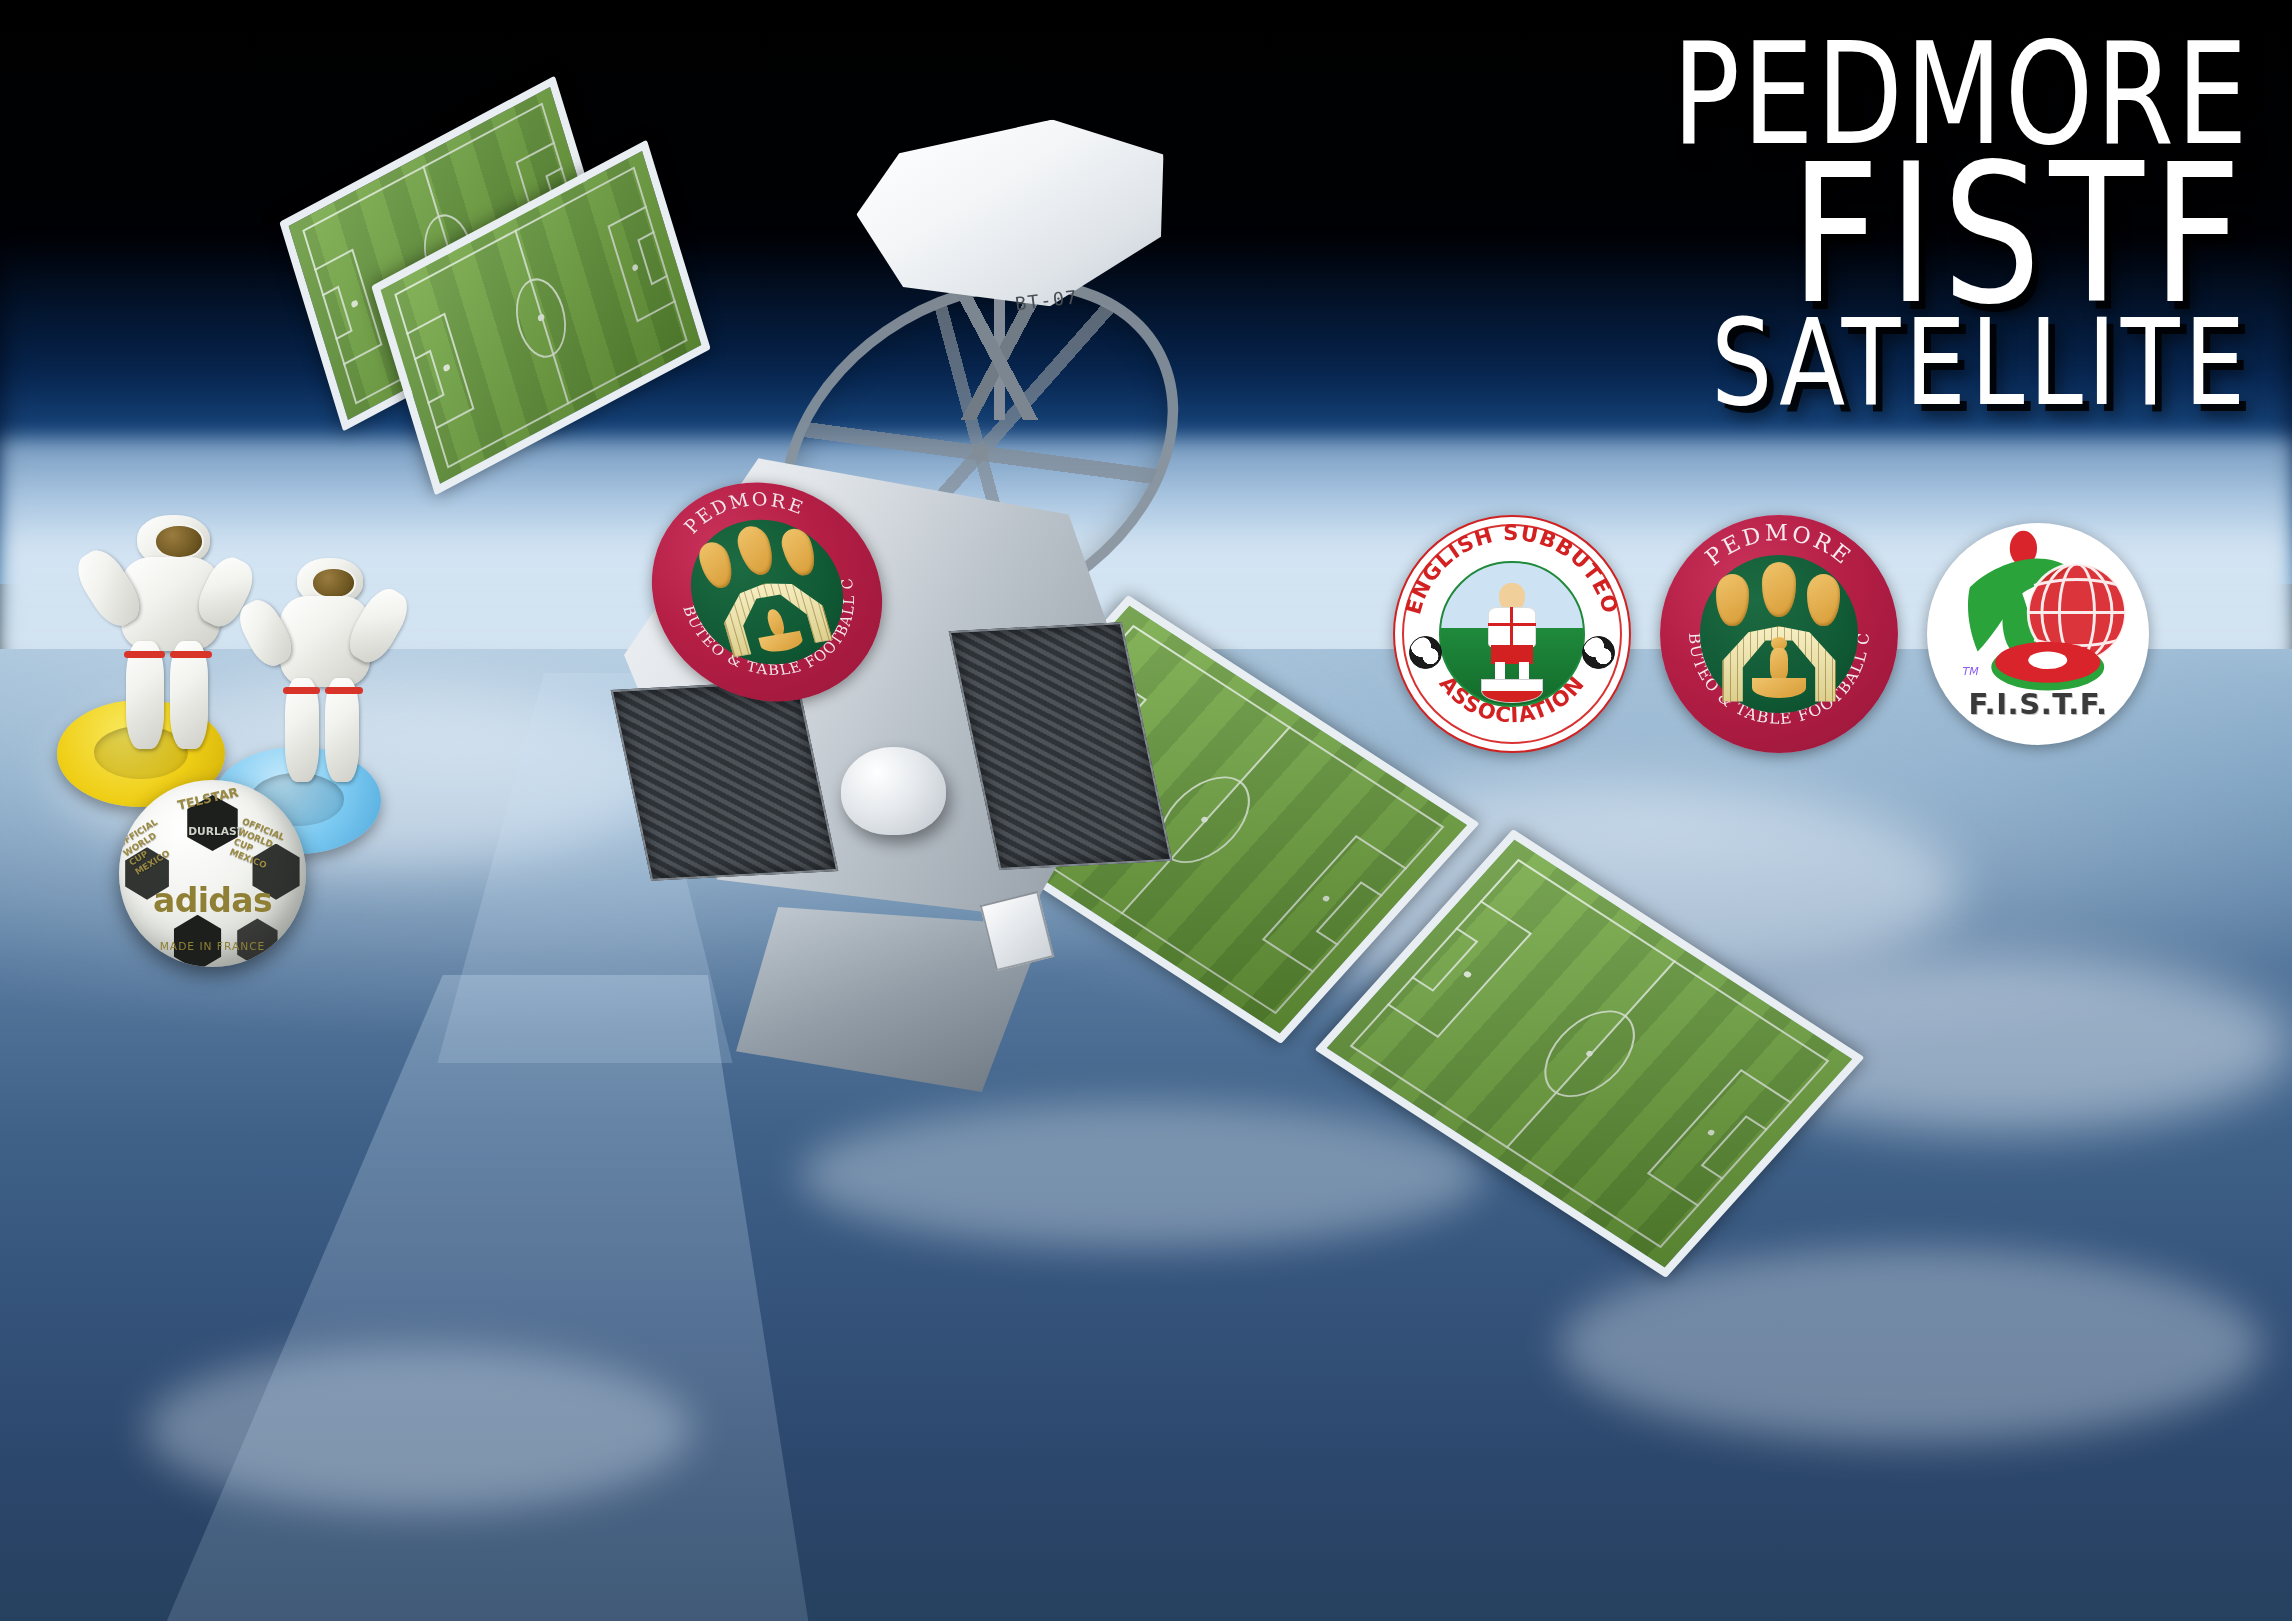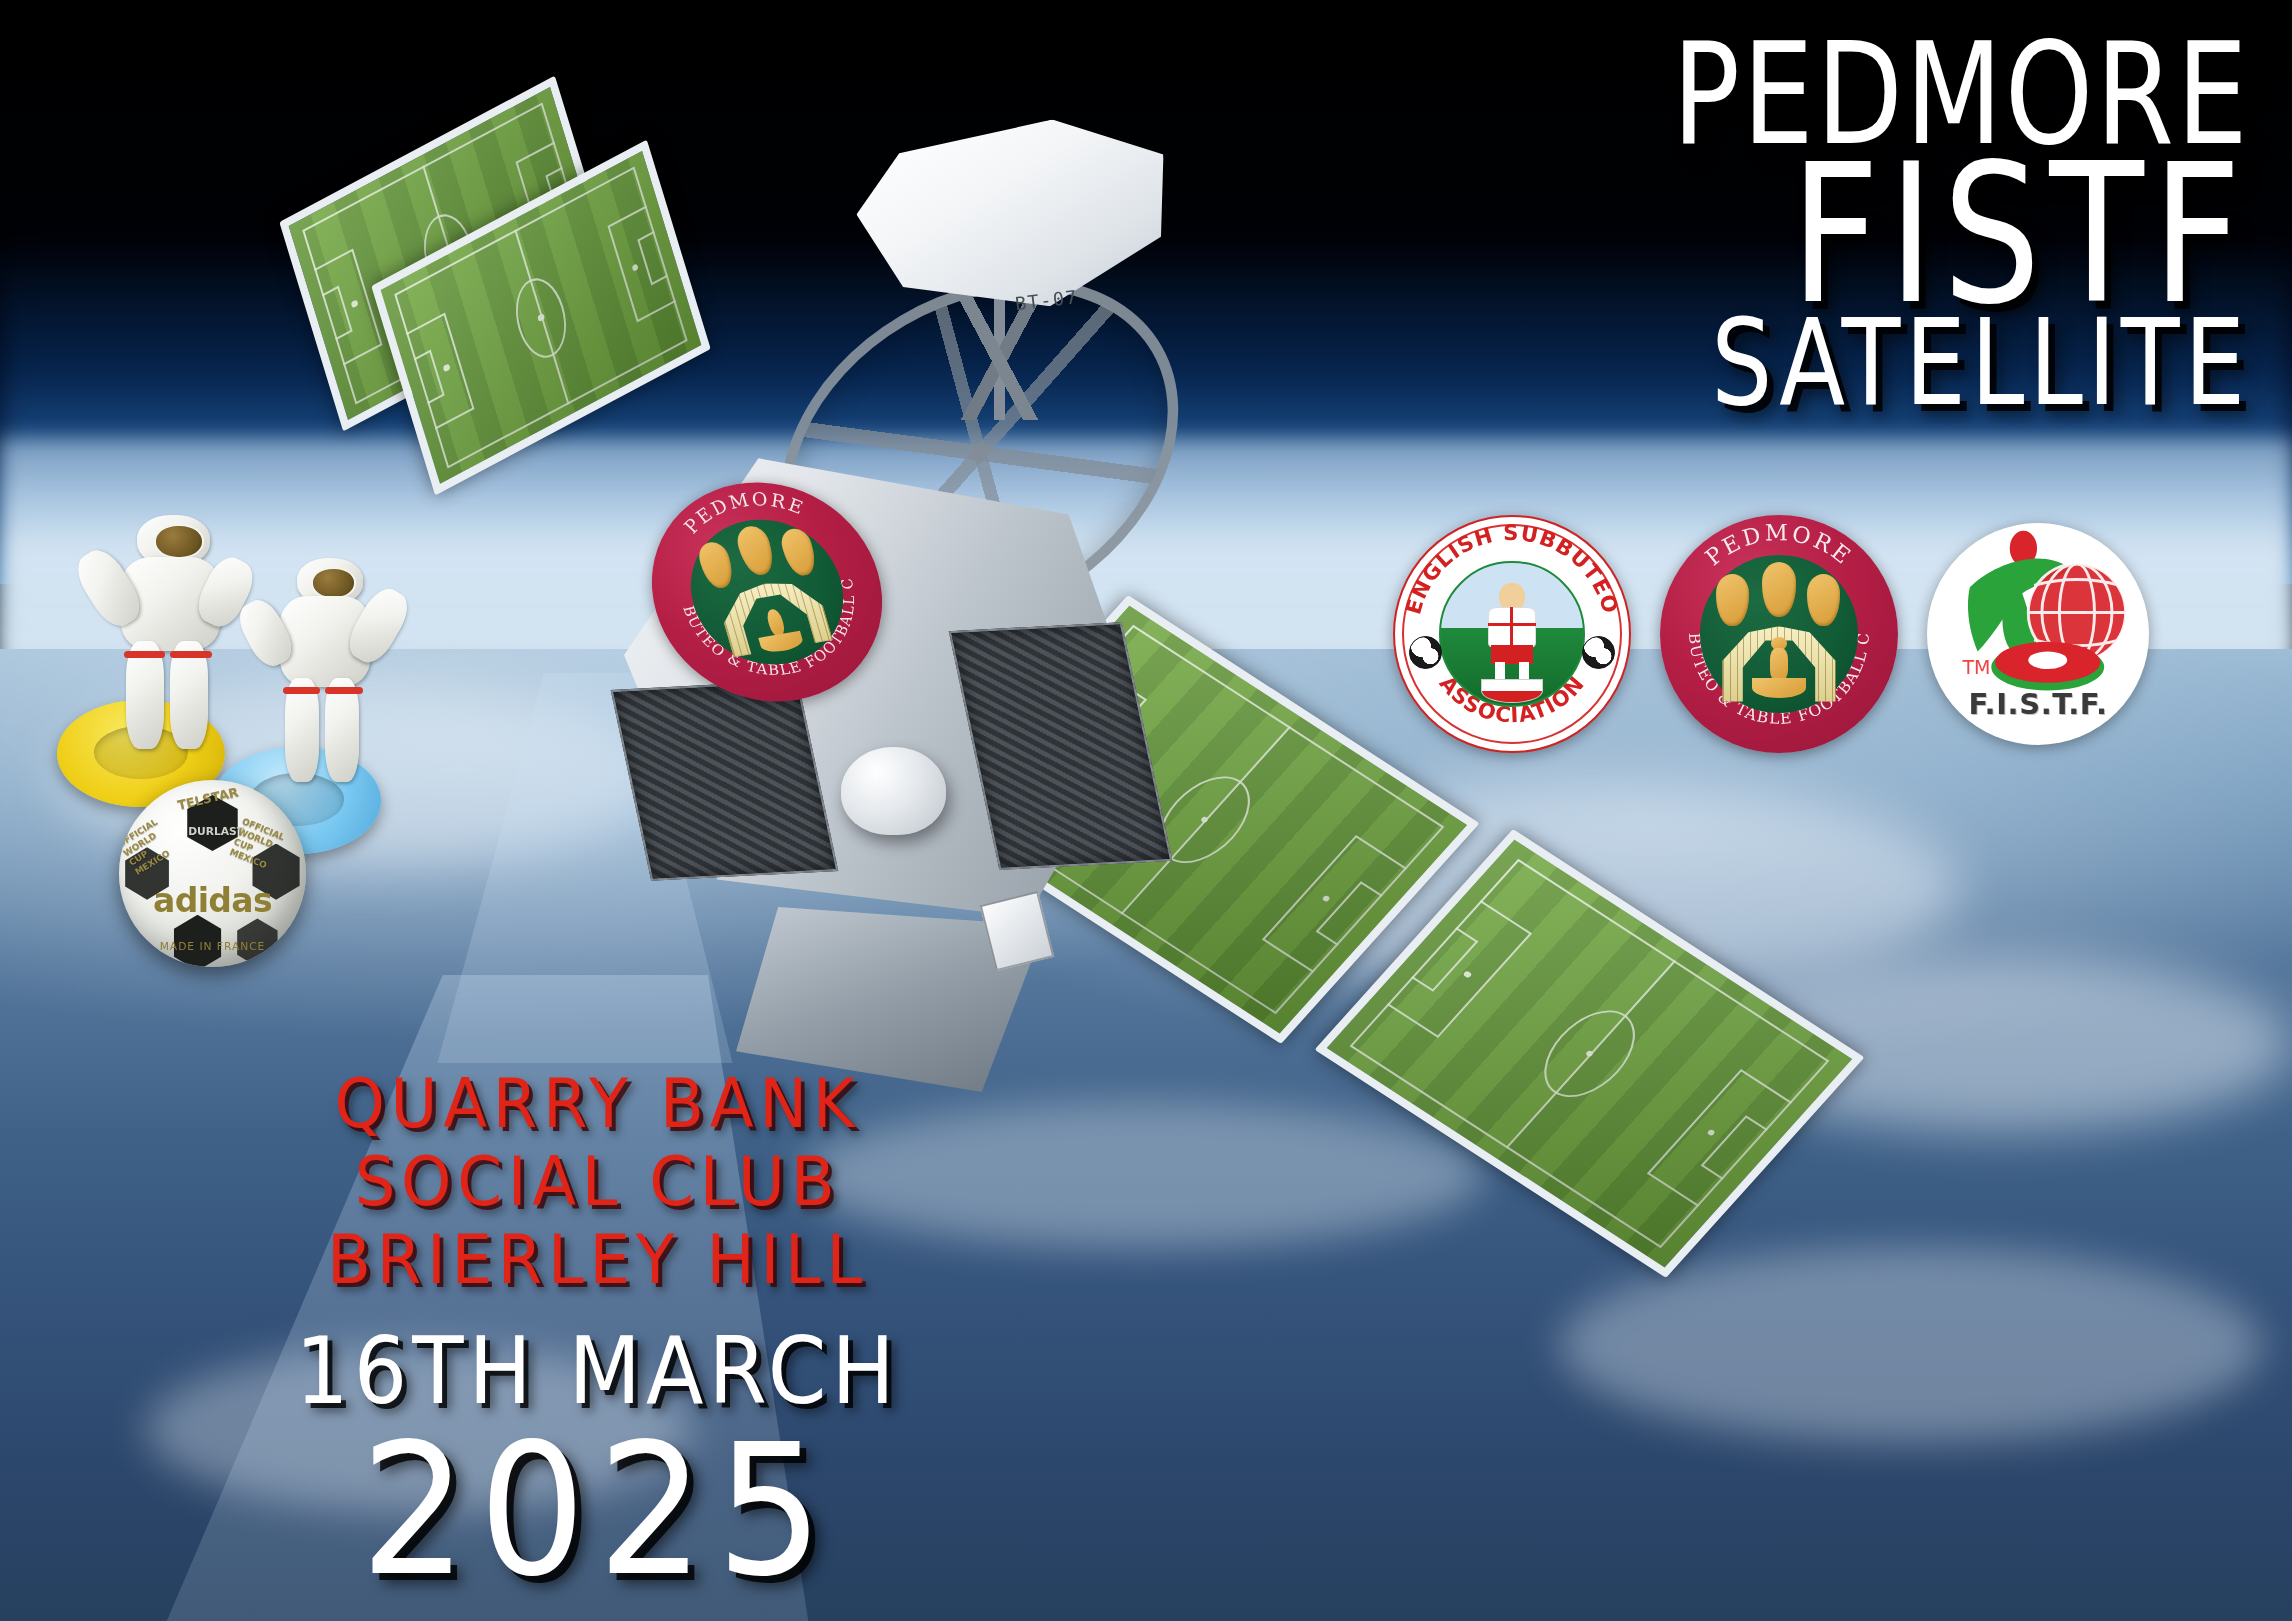--- a/index.html
+++ b/index.html
@@ -325,21 +325,21 @@
   .fistf-text {
     position:absolute; left:0; right:0; bottom:11%;
     text-align:center;
     font-size:29px; font-weight:bold; letter-spacing:0.02em;
     color:#3a3a3a;
     font-family:"DejaVu Sans", sans-serif;
     text-shadow:1px 1px 0 rgba(0,0,0,0.25);
   }
   .fistf-tm {
     position:absolute; left:16%; bottom:30%;
-    font-size:19px; color:#ef4444; font-family:"DejaVu Sans", sans-serif;
+    font-size:11px; color:#8b5cf6; font-family:"DejaVu Sans", sans-serif;font-style:italic;
   }
 
   
   .subbuteo-base {
     position:absolute;
     border-radius:50%;
     box-shadow:0 5.9px 13.7px rgba(0,0,0,0.35);
   }
   .subbuteo-base::after {
     content:""; position:absolute;
@@ -651,22 +651,15 @@
         <path d="M 110 120 Q 154 132 198 120"></path>
       </g>
       <ellipse cx="124" cy="148" rx="58" ry="24" fill="#2aa33a"></ellipse>
       <ellipse cx="124" cy="143" rx="54" ry="21" fill="#d8242a"></ellipse>
       <ellipse cx="124" cy="141" rx="20" ry="9" fill="#ffffff"></ellipse>
     </svg>
     <div class="fistf-tm">TM</div>
     <div class="fistf-text">F.I.S.T.F.</div>
   </div>
 
-  <div class="info-block">
-    <div class="venue-line">QUARRY BANK</div>
-    <div class="venue-line">SOCIAL CLUB</div>
-    <div class="venue-line">BRIERLEY HILL</div>
-    <div class="date-line">16TH MARCH</div>
-    <div class="year-line">2025</div>
-  </div>
 
 </div>
 
 
 </body></html>

